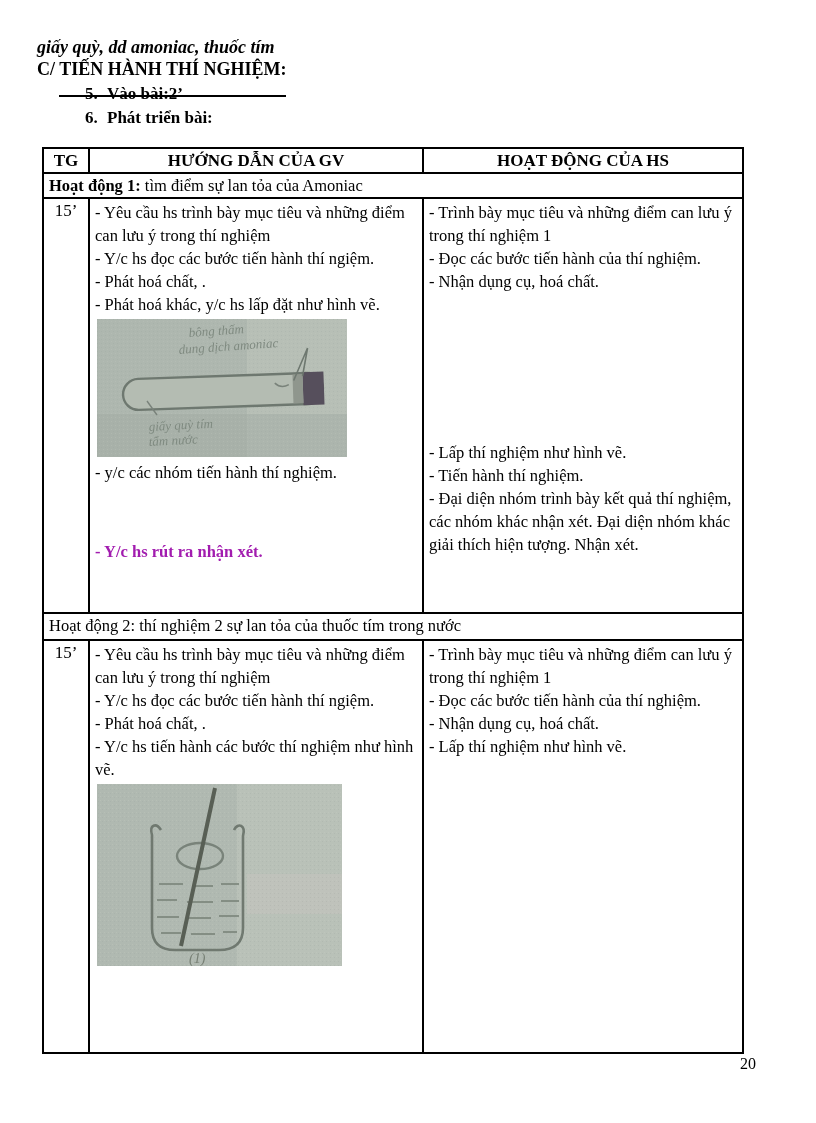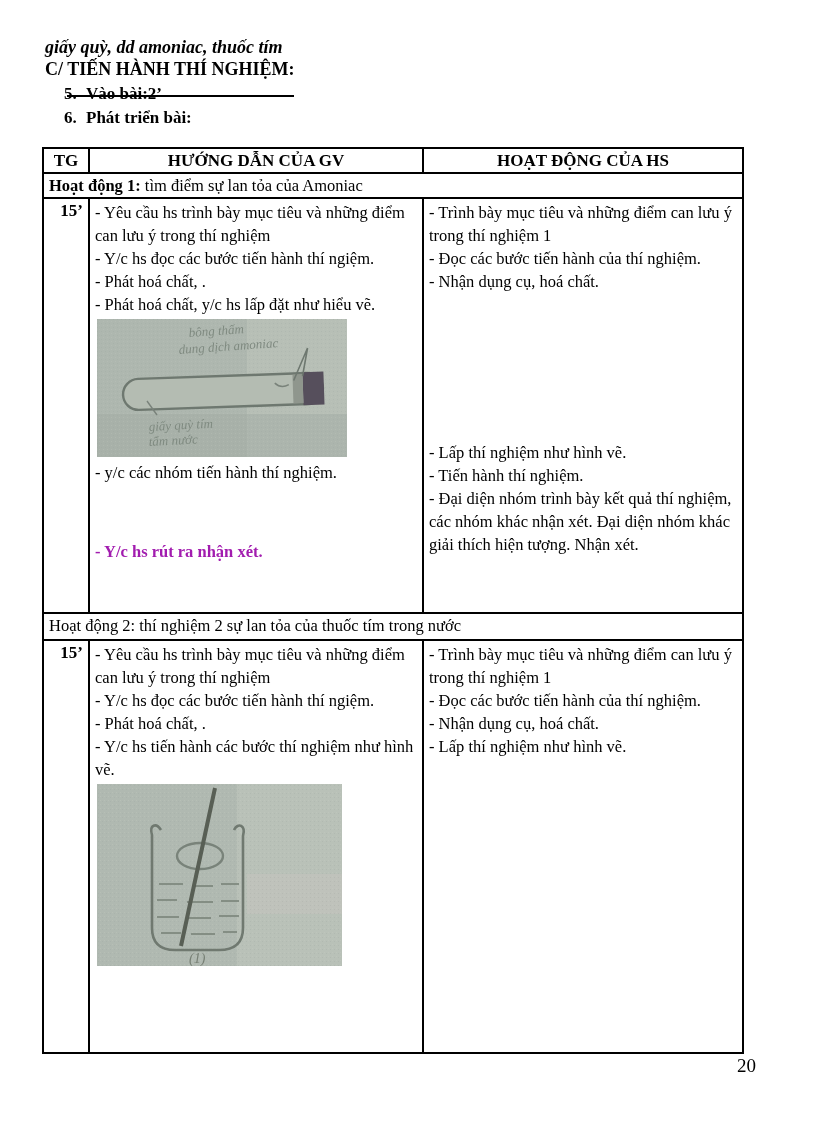--- a/index.html
+++ b/index.html
@@ -2,43 +2,43 @@
 <html><head>
 <meta charset="utf-8">
 <style>
   html,body { margin:0; padding:0; background:#e8e8e8; }
   .page {
     position:relative; width:816px; height:1123px; background:#ffffff;
     font-family:"Liberation Serif", serif; color:#000; margin:0 auto;
     overflow:hidden;
   }
   
-  .intro { position:absolute; left:45px; top:36px; width:700px; }
+  .intro { position:absolute; left:37px; top:36px; width:700px; }
   .materials { font-weight:bold; font-style:italic; font-size:18px; line-height:22px; }
   .section-line { font-weight:bold; font-size:18px; line-height:23px; }
   .section-line .u { border-bottom:2.5px solid #000; padding-bottom:16px; }
-  .steps { margin-left:19px; font-weight:bold; font-size:17px; }
+  .steps { margin-left:48px; font-weight:bold; font-size:17px; }
   .step { line-height:22px; margin-top:2px; }
   .step .num { display:inline-block; width:22px; }
   
   table.lesson {
     position:absolute; left:42px; top:147px; width:700px;
     border-collapse:collapse; table-layout:fixed;
     font-size:16.5px; line-height:23px;
   }
   table.lesson td, table.lesson th { border:2px solid #000; vertical-align:top; padding:0px 5px;margin-left:32px; }
   th.hdr { font-size:17px; font-weight:bold; text-align:center; padding:1px 2px; }
   td.activity-title { font-size:16.5px; padding:1px 6px; }
-  td.tg { text-align:right; font-weight:bold; font-size:17px; padding-top:2px; }
+  td.tg { text-align:center; font-weight:normal; font-size:17px; padding-top:2px; }
   .li { margin:0; }
   .blue { color:#a21caf; font-weight:bold; }
   
   .photo { display:block; margin:3px 0 0 2px; }
   .pagenum {
-    position:absolute; right:60px; top:1055px; font-size:19px;
+    position:absolute; right:60px; top:1055px; font-size:16px;
     font-family:"Liberation Serif", serif;
   }
 </style>
 </head>
 <body>
 
 <div class="page">
 
   <div class="intro">
     <div class="materials">giấy quỳ, dd amoniac, thuốc tím</div>
@@ -75,21 +75,21 @@
       </td>
     </tr>
 
     <tr style="height:415px">
       <td class="tg">15’</td>
       <td>
         <div style="padding-top:2px">
           <div class="li">-  Yêu cầu hs trình bày mục tiêu và những điểm can lưu ý trong thí nghiệm</div>
           <div class="li">-  Y/c hs đọc các bước tiến hành thí ngiệm.</div>
           <div class="li">-  Phát hoá chất, .</div>
-          <div class="li">-  Phát hoá chất, y/c hs lấp đặt như hiểu vẽ.</div>
+          <div class="li">-  Phát hoá khác, y/c hs lấp đặt như hình vẽ.</div>
 
           <svg class="photo" width="250" height="138" viewBox="0 0 250 138" xmlns="http://www.w3.org/2000/svg">
             <defs>
               <filter id="fz1" x="-5%" y="-5%" width="110%" height="110%">
                     <feGaussianBlur stdDeviation="0.55"></feGaussianBlur>
                   </filter>
               <pattern id="noise1" width="4" height="4" patternUnits="userSpaceOnUse">
                 <rect width="4" height="4" fill="none"></rect>
                 <rect x="0" y="0" width="1" height="1" fill="#96a09a" opacity="0.5"></rect>
                 <rect x="2" y="2" width="1" height="1" fill="#c9d0c6" opacity="0.5"></rect>

